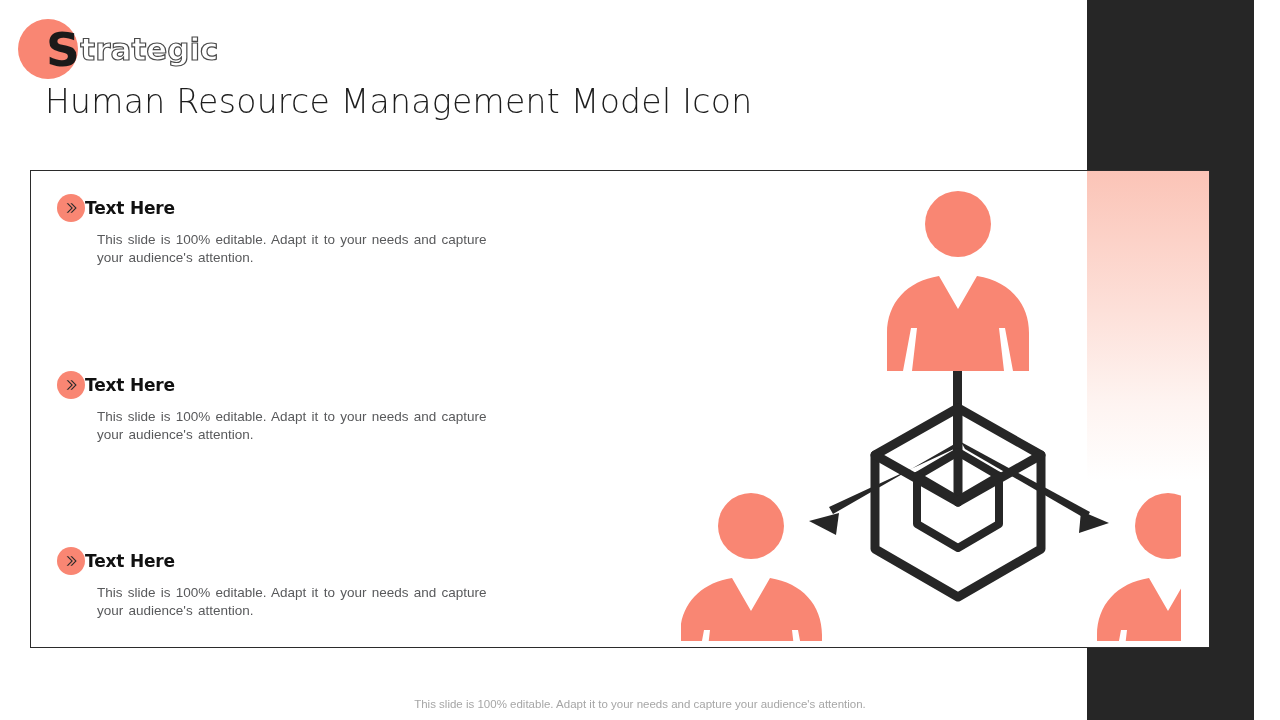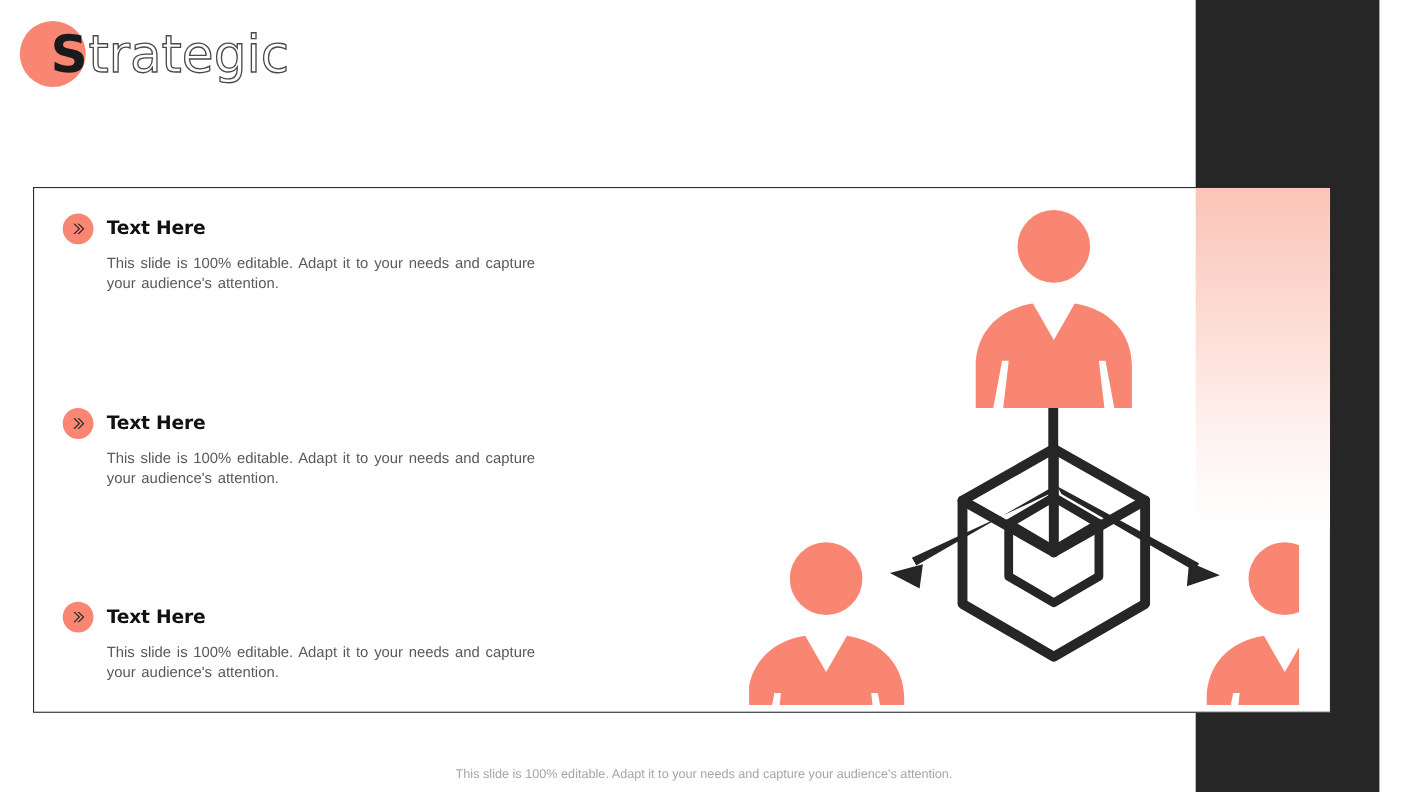--- a/index.html
+++ b/index.html
@@ -44,23 +44,23 @@
     font-size: 46px;
     letter-spacing: 0.5px;
   }
   .logo-s {
     font-weight: 700;
     color: #1a1a1a;
     font-family: "DejaVu Sans", sans-serif;
     font-size: 47px;
   }
   .logo-rest {
-    font-weight: 400;
+    font-weight: 700;
     font-family: "DejaVu Sans", sans-serif;
-    font-size: 47px;
+    font-size: 31px;
     color: transparent;
     -webkit-text-stroke: 1.2px #4a4a4a;
     letter-spacing: 0px;
   }
 
   
   .slide-title {
     position: absolute;
     left: 45px; top: 82px;
     font-size: 33px;
@@ -93,21 +93,21 @@
     left: 26px;
     width: 520px;
   }
   .bullet-1 { top: 23px; }
   .bullet-2 { top: 200px; }
   .bullet-3 { top: 376px; }
 
   .bullet-head {
     display: flex;
     align-items: center;
-    gap: 12px;
+    gap: 0;
   }
   .bullet-icon {
     width: 28px; height: 28px;
     border-radius: 50%;
     background: #F98673;
     display: flex;
     align-items: center;
     justify-content: center;
     flex: none;
   }
@@ -164,20 +164,21 @@
   <div class="dark-panel"></div>
 
   <div class="logo-wrap">
     <div class="logo-circle"></div>
     <div class="logo-text">
       <span class="logo-s">S</span>
         <span class="logo-rest">trategic</span>
     </div>
   </div>
 
+  <div class="slide-title">Human Resource Management Model Icon</div>
 
   <div class="content-box">
     <div class="gradient-strip"></div>
 
     <div class="bullet bullet-1">
       <div class="bullet-head">
         <span class="bullet-icon">
           <svg width="14" height="14" viewBox="0 0 14 14">
             <path d="M4.2 2.3 L8.9 7 L4.2 11.7 L2.6 11.7 L7.3 7 L2.6 2.3 Z" fill="#2b2b2b"></path>
             <path d="M8.0 2.3 L12.7 7 L8.0 11.7 L6.4 11.7 L11.1 7 L6.4 2.3 Z" fill="#2b2b2b"></path>

